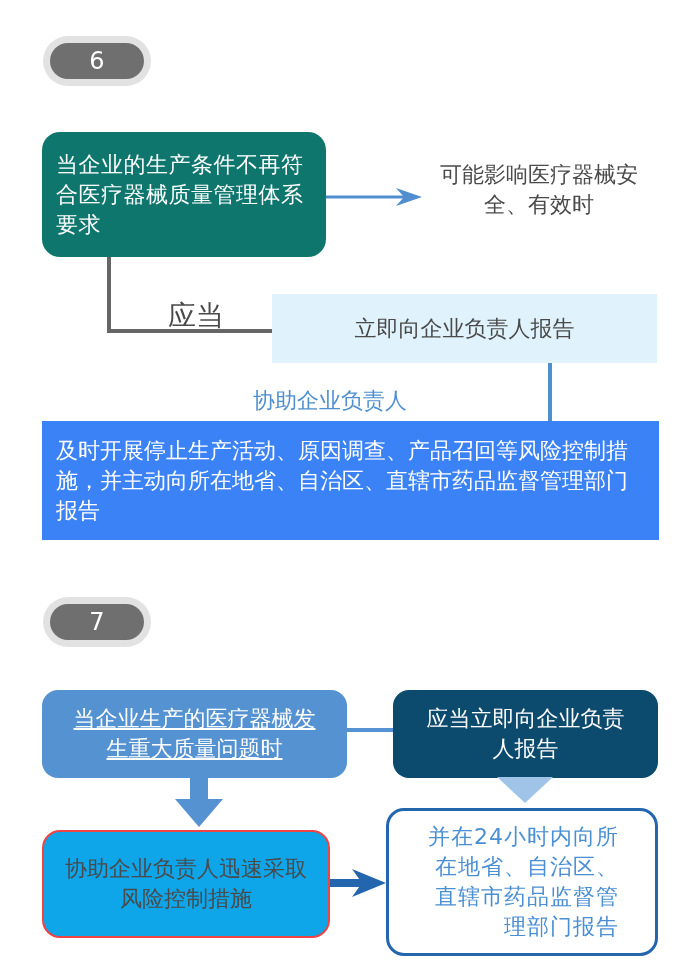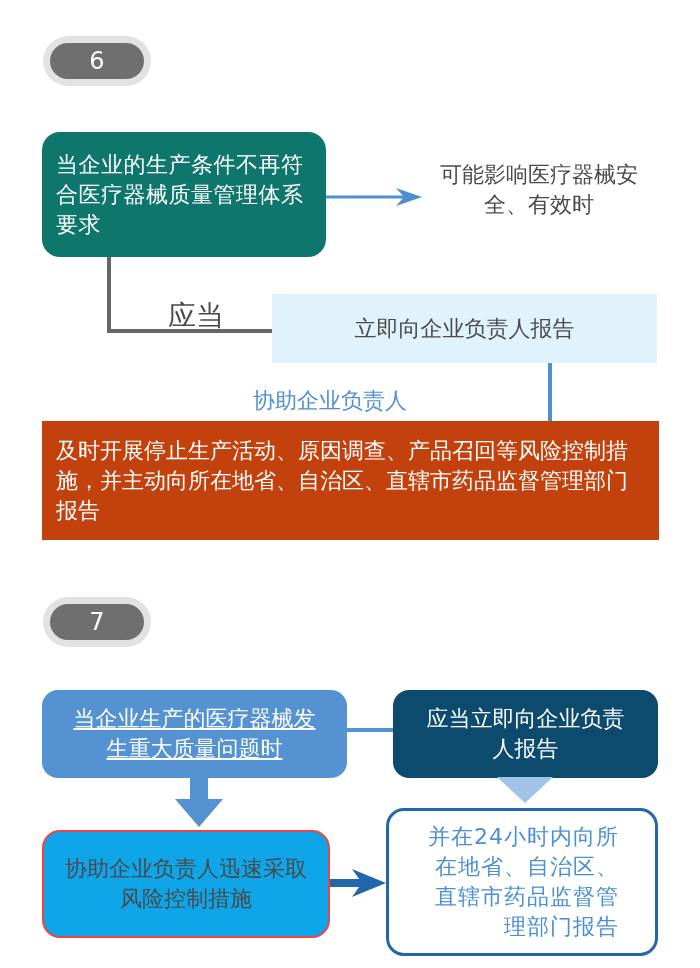--- a/index.html
+++ b/index.html
@@ -29,21 +29,21 @@
       left: 430px; top: 155px; width: 218px; height: 70px; justify-content: center;
       color: #4a4a4a; text-align: center;
     }
 
     .b6-report {
       left: 272px; top: 294px; width: 385px; height: 69px; background: #e0f3fd;
       justify-content: center; color: #4a4a4a; text-align: center;
     }
 
     .b6-bottom {
-      left: 42px; top: 421px; width: 617px; height: 119px; background: #c2410c;
+      left: 42px; top: 421px; width: 617px; height: 119px; background: #3b82f6;
       color: #ffffff; padding: 0 14px;
     }
 
     .label-grey { color: #4a4a4a; font-size: 28px; }
     .label-blue { color: #4f8fd0; font-size: 22px; }
 
     .b7-left {
       left: 42px; top: 690px; width: 305px; height: 88px; border-radius: 16px;
       background: #5592d2; color: #ffffff; justify-content: center; text-align: center; text-decoration: underline;
     }

